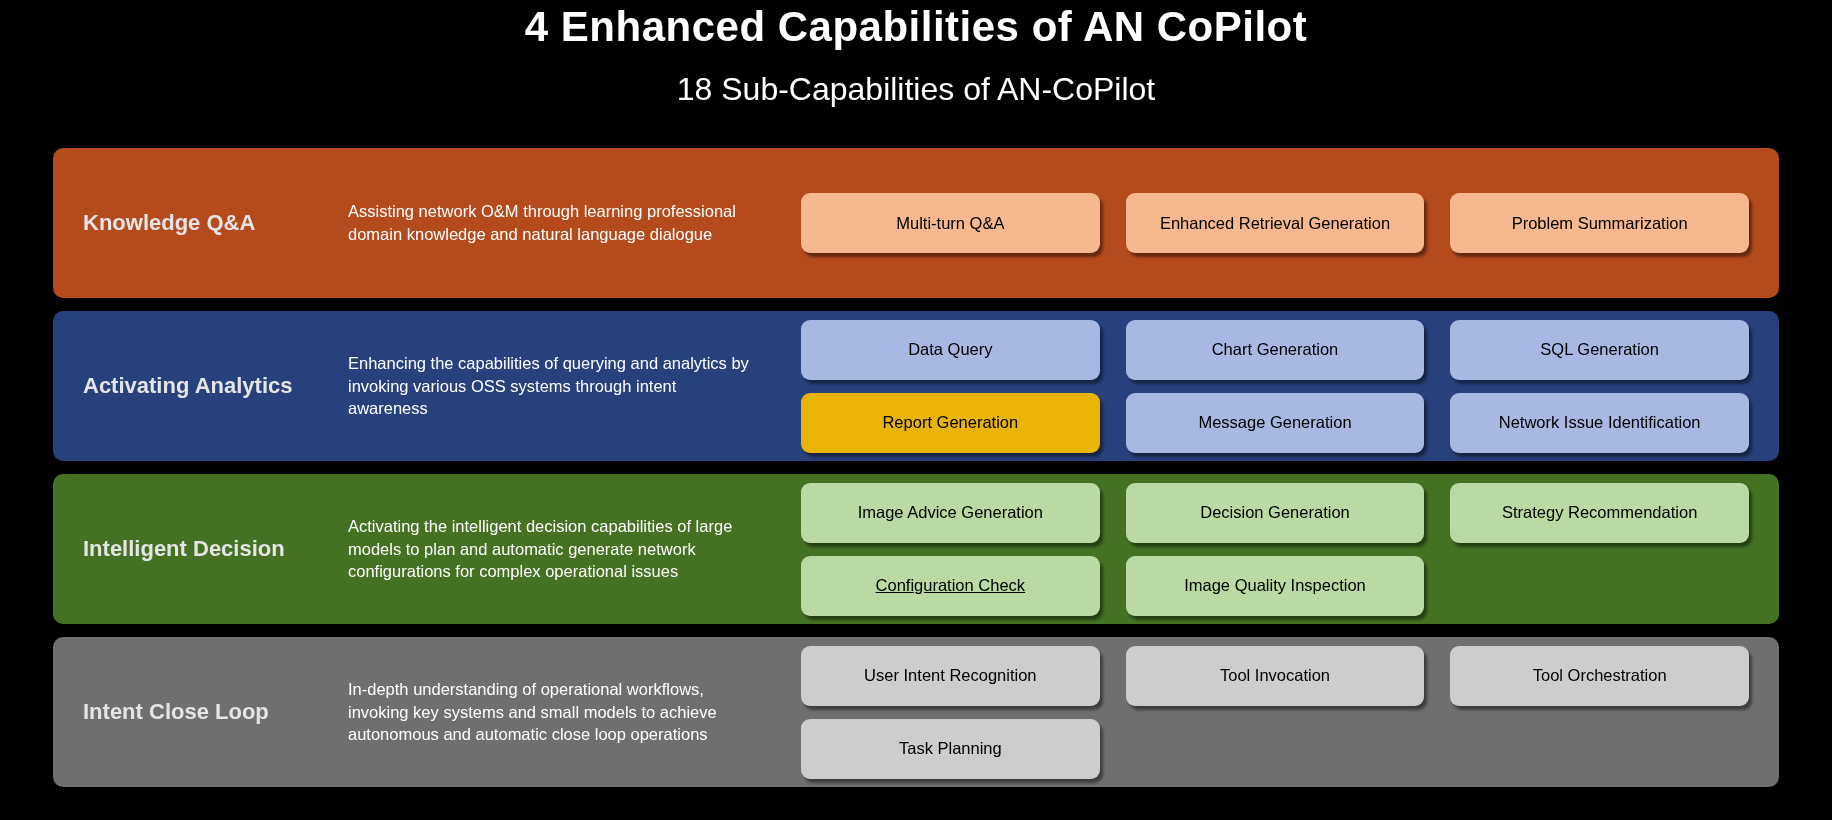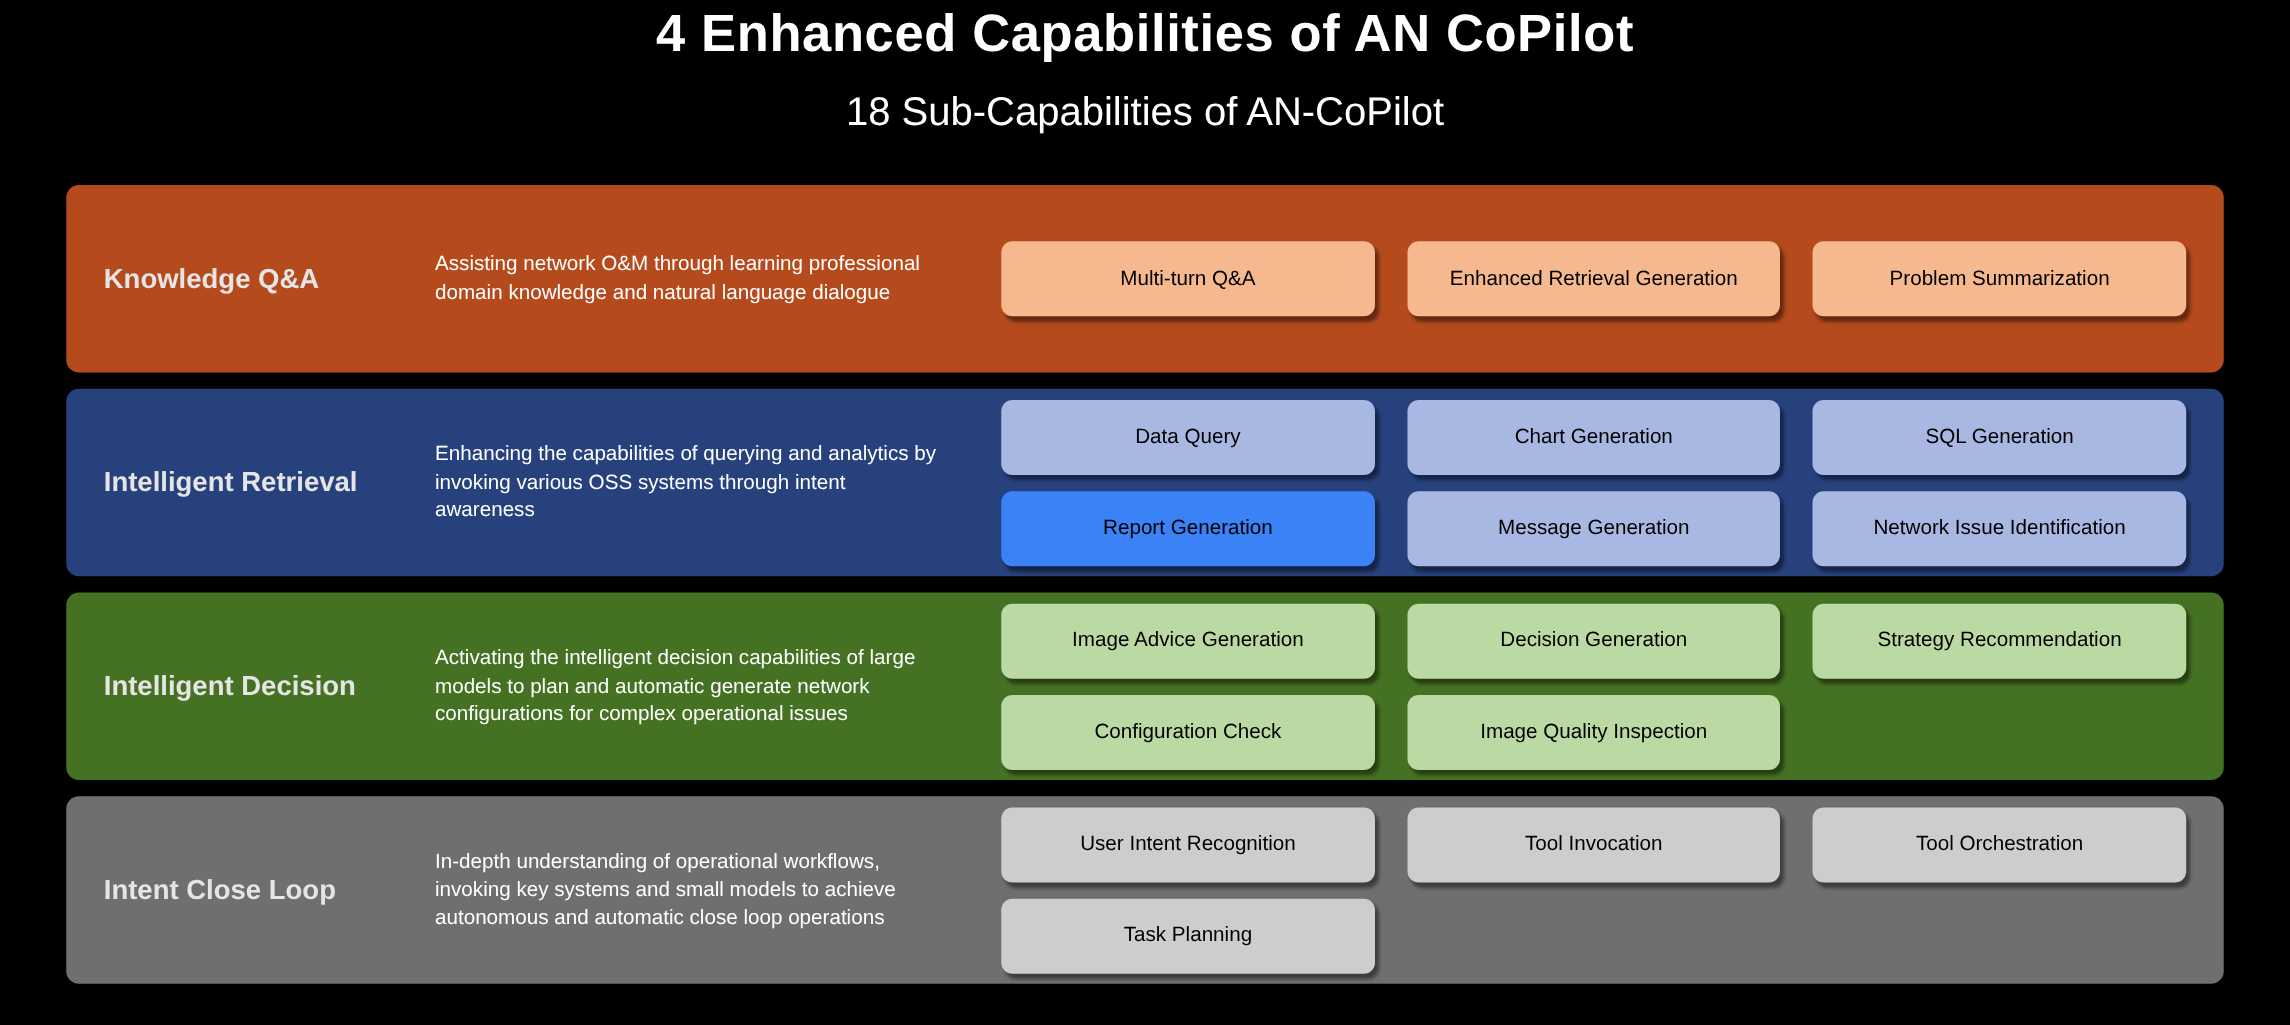--- a/index.html
+++ b/index.html
@@ -81,39 +81,39 @@
       <section class="band" style="background-color: rgb(181, 74, 29);">
         <div class="band-title">Knowledge Q&amp;A</div>
         <div class="band-desc">Assisting network O&amp;M through learning professional domain knowledge and natural language dialogue</div>
         <div class="pills">
           <div class="pill" style="background-color: rgb(245, 184, 143);">Multi-turn Q&amp;A</div>
           <div class="pill" style="background-color: rgb(245, 184, 143);">Enhanced Retrieval Generation</div>
           <div class="pill" style="background-color: rgb(245, 184, 143);">Problem Summarization</div>
         </div>
       </section>
       <section class="band" style="background-color: rgb(39, 65, 125);">
-        <div class="band-title">Intelligent Retrieval</div>
+        <div class="band-title">Activating Analytics</div>
         <div class="band-desc">Enhancing the capabilities of querying and analytics by invoking various OSS systems through intent awareness</div>
         <div class="pills">
           <div class="pill" style="background-color: rgb(169, 184, 226);">Data Query</div>
           <div class="pill" style="background-color: rgb(169, 184, 226);">Chart Generation</div>
           <div class="pill" style="background-color: rgb(169, 184, 226);">SQL Generation</div>
-          <div class="pill" style="background-color: #3b82f6;">Report Generation</div>
+          <div class="pill" style="background-color: #eab308;">Report Generation</div>
           <div class="pill" style="background-color: rgb(169, 184, 226);">Message Generation</div>
           <div class="pill" style="background-color: rgb(169, 184, 226);">Network Issue Identification</div>
         </div>
       </section>
       <section class="band" style="background-color: rgb(69, 113, 34);">
         <div class="band-title">Intelligent Decision</div>
         <div class="band-desc">Activating the intelligent decision capabilities of large models to plan and automatic generate network configurations for complex operational issues</div>
         <div class="pills">
           <div class="pill" style="background-color: rgb(186, 217, 163);">Image Advice Generation</div>
           <div class="pill" style="background-color: rgb(186, 217, 163);">Decision Generation</div>
           <div class="pill" style="background-color: rgb(186, 217, 163);">Strategy Recommendation</div>
-          <div class="pill" style="background-color: rgb(186, 217, 163);">Configuration Check</div>
+          <div class="pill" style="background-color: rgb(186, 217, 163); text-decoration: underline;">Configuration Check</div>
           <div class="pill" style="background-color: rgb(186, 217, 163);">Image Quality Inspection</div>
         </div>
       </section>
       <section class="band" style="background-color: rgb(111, 111, 111);">
         <div class="band-title">Intent Close Loop</div>
         <div class="band-desc">In-depth understanding of operational workflows, invoking key systems and small models to achieve autonomous and automatic close loop operations</div>
         <div class="pills">
           <div class="pill" style="background-color: rgb(205, 205, 205);">User Intent Recognition</div>
           <div class="pill" style="background-color: rgb(205, 205, 205);">Tool Invocation</div>
           <div class="pill" style="background-color: rgb(205, 205, 205);">Tool Orchestration</div>

